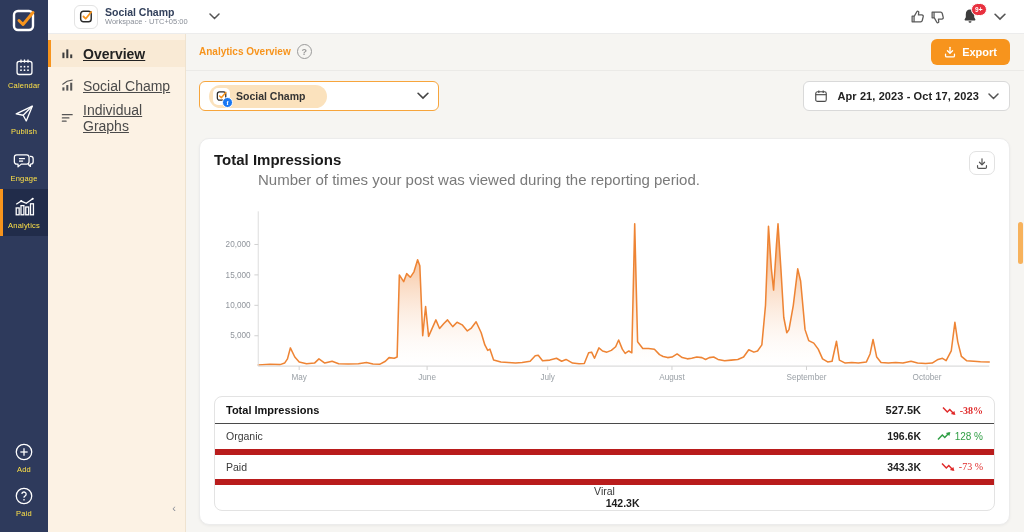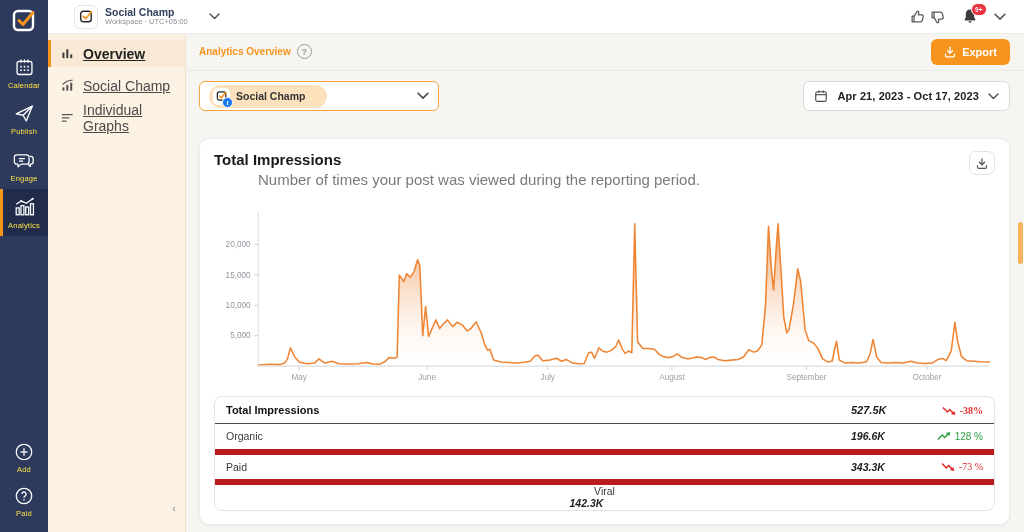--- a/index.html
+++ b/index.html
@@ -58,21 +58,21 @@
   .card-title{font-size:15px;font-weight:bold;color:#1a1a1a;}
   .card-sub{font-size:15px;color:#7a7a7a;margin-top:3px;padding-left:44px;}
   .dl-btn{margin-left:auto;width:26px;height:24px;border:1px solid #e2e2e2;border-radius:7px;background:#fff;display:flex;align-items:center;justify-content:center;cursor:pointer;}
   .chart-wrap{margin-top:14px;height:186px;}
   
   .stats-table{margin-top:8px;border:1px solid #e3e3e3;border-radius:8px;overflow:hidden;}
   .t-row{display:flex;align-items:center;height:24.5px;padding:0 11px;font-size:10.5px;color:#3a3a3a;border-bottom:6px solid #b91c1c;}
   .t-row:last-child{border-bottom:none;flex-direction:column;}
   .t-row.header{font-weight:bold;font-size:11px;color:#111;border-bottom:1.6px solid #4a4a4a;height:26px;}
   .t-label{flex:1;}
-  .t-value{width:70px;font-weight:bold;color:#1d1d1d;font-style:italic;}
+  .t-value{width:70px;text-align:right;font-weight:bold;color:#1d1d1d;}
   .t-trend{width:62px;display:flex;align-items:center;justify-content:flex-end;gap:4px;font-size:10px;font-weight:bold;}
   .t-row:not(.header) .t-trend{font-weight:normal;}
   .t-trend .ico{display:none;}
   .t-trend[data-dir="up"]{color:#2f9e44;}
   .t-trend[data-dir="down"]{color:#e02b2b;font-family:Liberation Serif, serif;}
   .t-trend[data-dir="up"] .ico.up{display:block;}
   .t-trend[data-dir="down"] .ico.down{display:block;}
   
   .scroll-track{position:absolute;right:1px;top:33px;bottom:0;width:6px;background:transparent;}
   .scroll-thumb{position:absolute;right:0;top:189px;width:5px;height:42px;border-radius:3px;background:#f7b25c;cursor:grab;}

